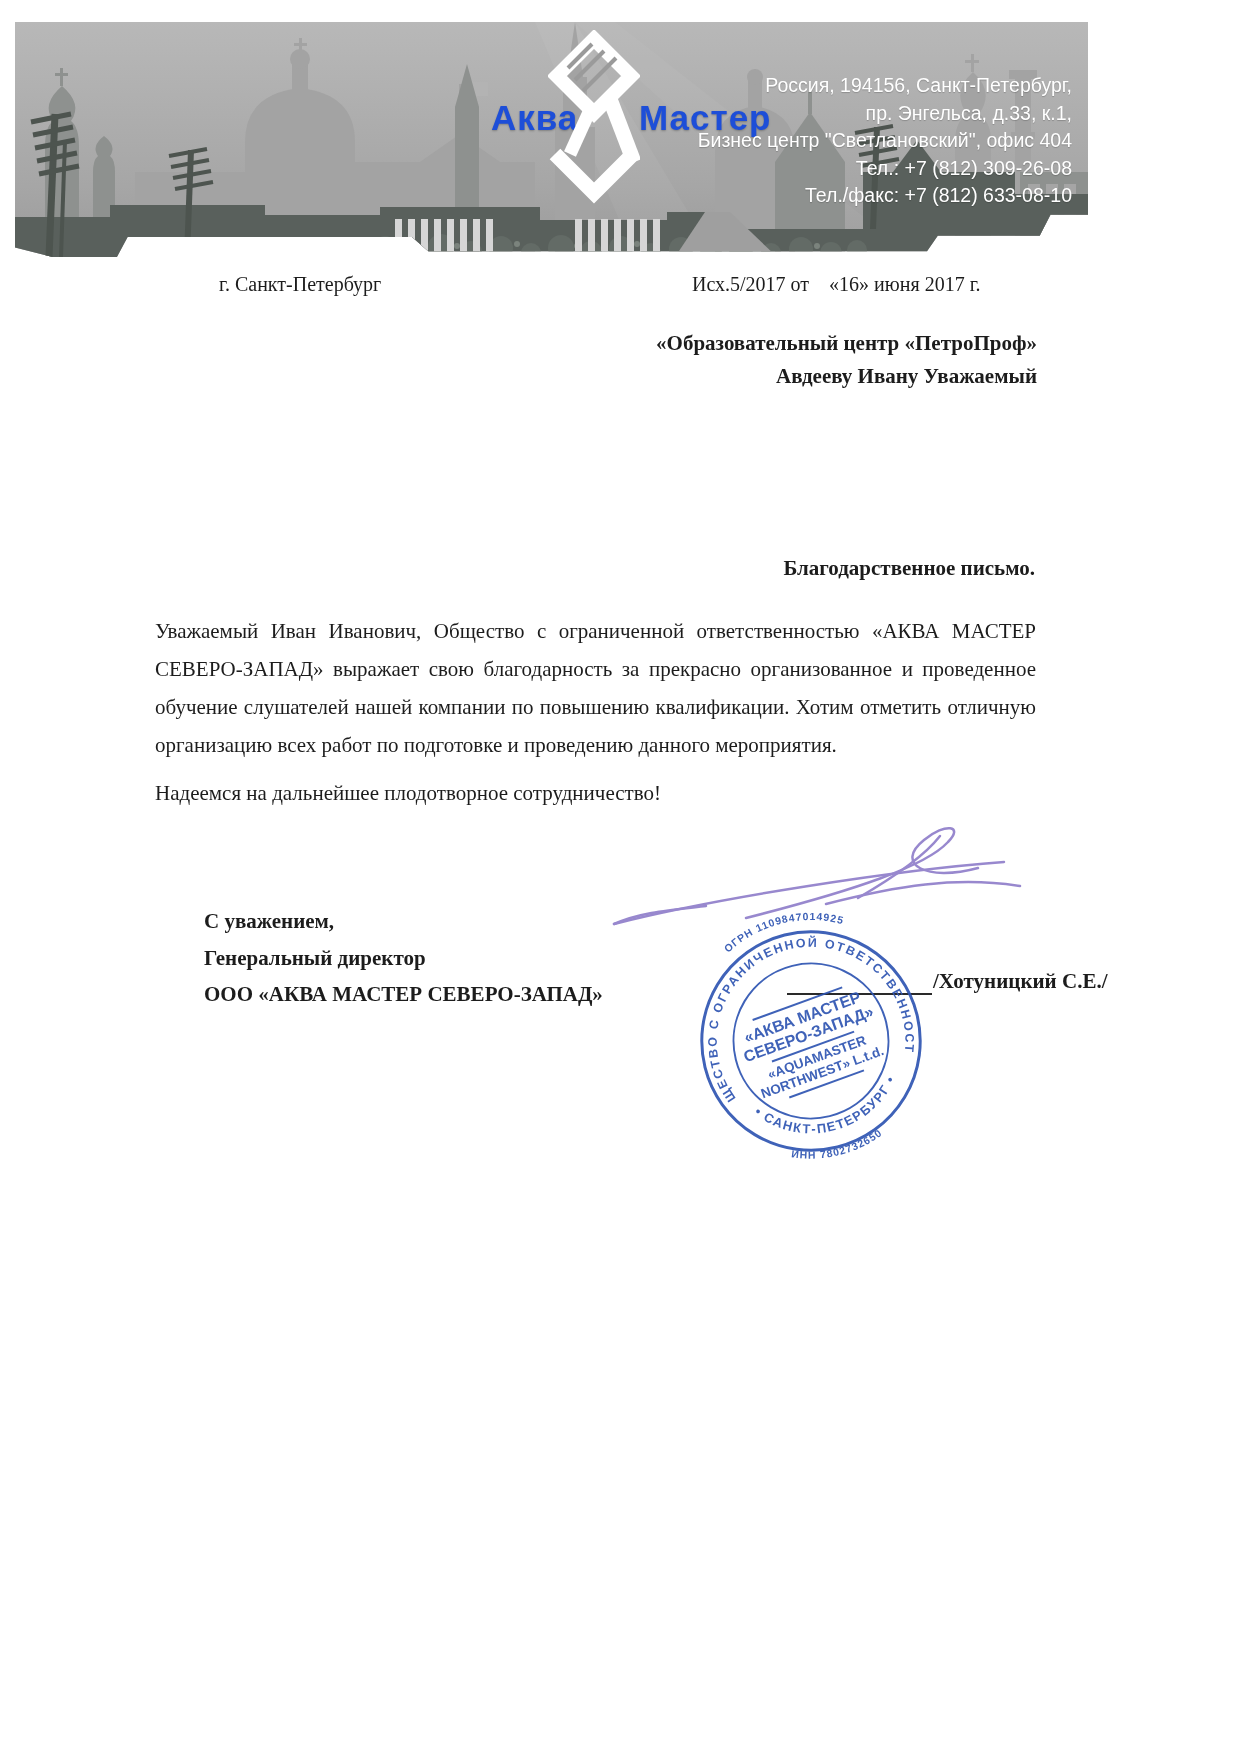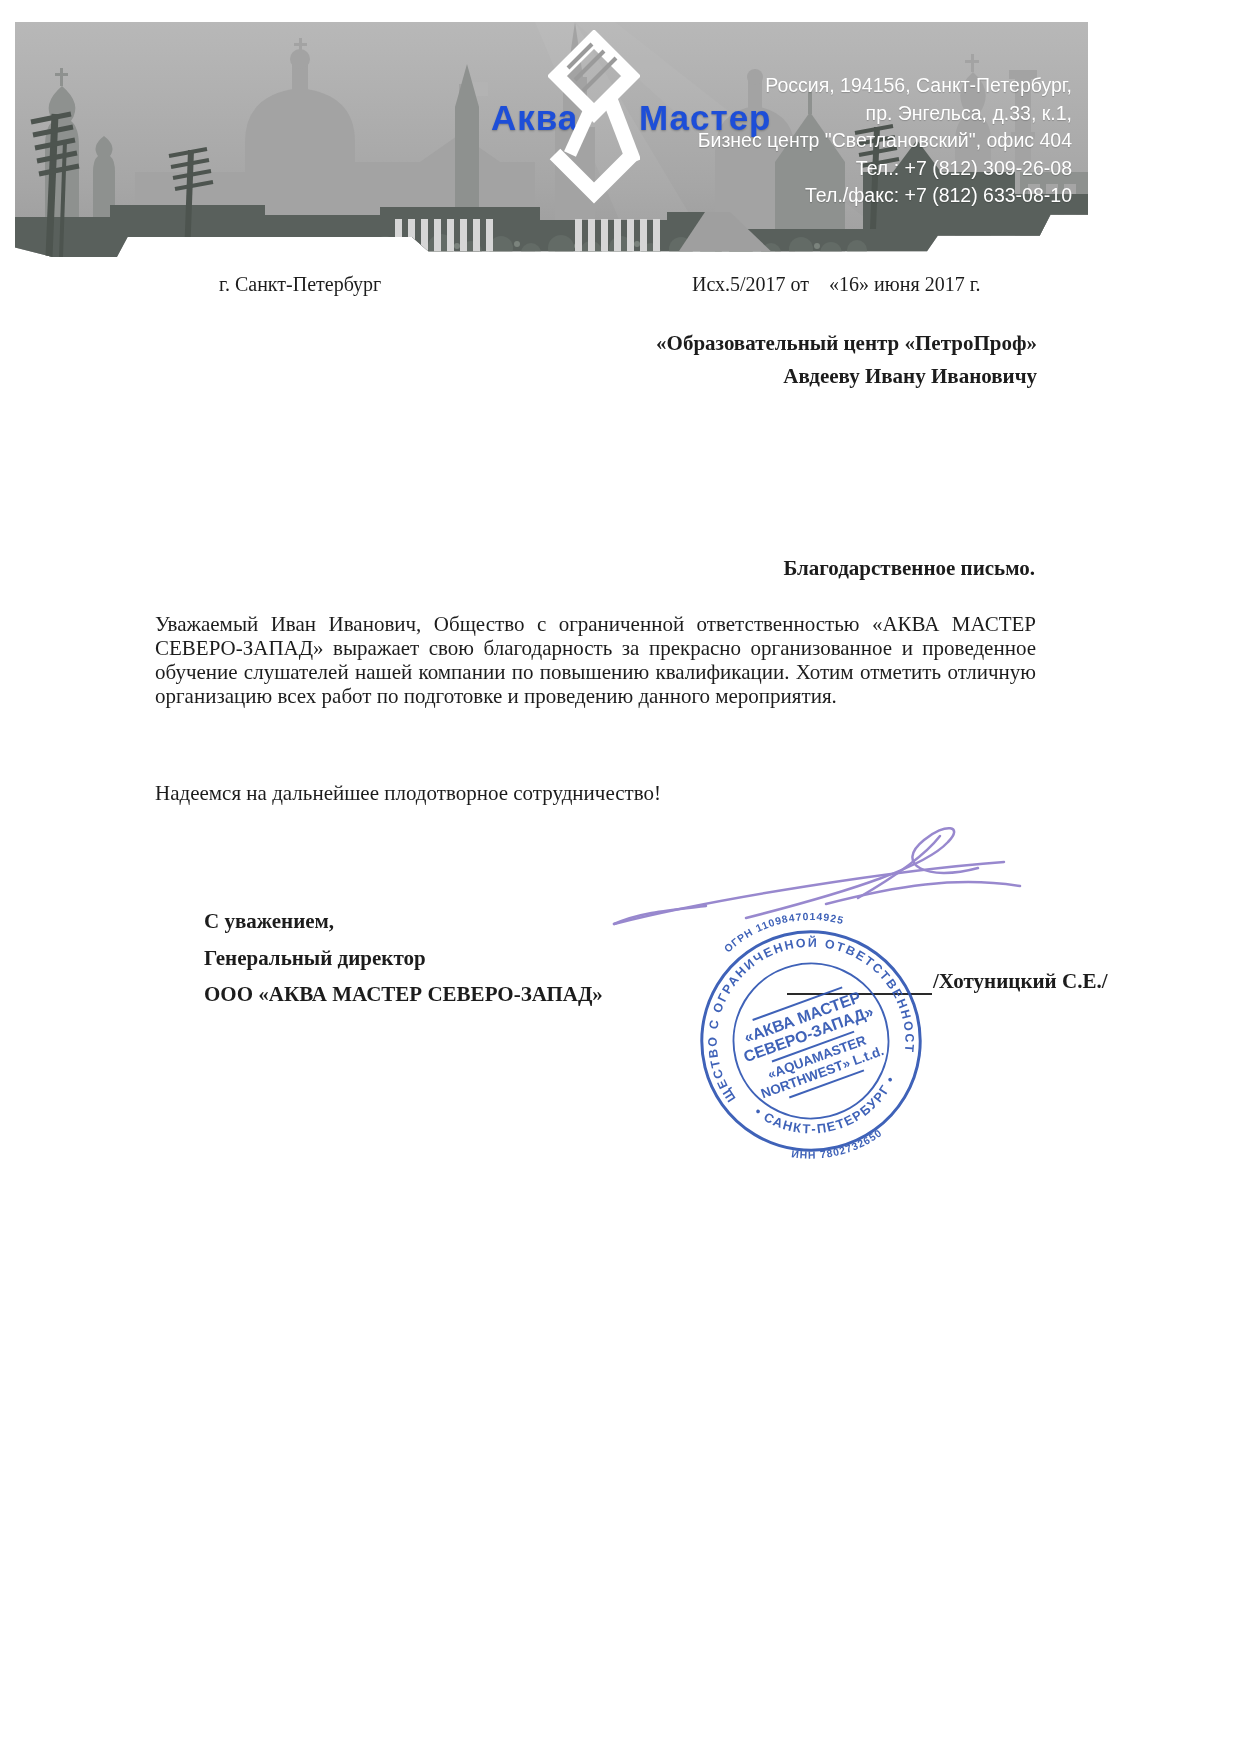--- a/index.html
+++ b/index.html
@@ -30,21 +30,21 @@
     font-family:"Liberation Sans",sans-serif;font-size:19.5px;line-height:27.5px;
     color:#ffffff;text-shadow:0 1px 1px rgba(0,0,0,.2);
   }
 
   
   .city{left:193px;top:273px;font-size:20px;margin-left:26px;}
   .ref{left:692px;top:273px;font-size:20px;}
   .ref .gap{display:inline-block;width:20px;}
   .addressee{right:203px;top:327px;text-align:right;font-weight:bold;font-size:21px;line-height:32.5px;}
   .title{left:155px;width:880px;top:556px;text-align:right;font-weight:bold;font-size:21px;}
-  .body-par{left:155px;width:881px;top:612px;font-size:21px;line-height:24px;text-align:justify;}
+  .body-par{left:155px;width:881px;top:612px;font-size:21px;line-height:38px;text-align:justify;}
   .closing{left:155px;width:880px;top:781px;text-align:left;font-size:21px;}
   .signoff{left:204px;top:903px;font-weight:bold;font-size:21px;line-height:36.5px;}
   .sig-rule{left:787px;top:993px;width:145px;height:0;border-top:2.5px solid #2a2a2a;}
   .sig-name{left:933px;top:969px;font-weight:bold;font-size:21px;}
 
   .stamp-wrap{left:672px;top:902px;width:278px;height:278px;transform:rotate(-14deg);opacity:.92;}
   .scribble{left:596px;top:806px;width:432px;height:138px;}
 </style>
 </head>
 <body>
@@ -196,21 +196,21 @@
     </div>
   </div>
 
   <div class="abs city">г. Санкт-Петербург</div>
   <div class="abs ref">
     <span>Исх.5/2017 от</span><span class="gap"></span><span>«16» июня 2017 г.</span>
   </div>
 
   <div class="abs addressee">
     <div>«Образовательный центр «ПетроПроф»</div>
-    <div>Авдееву Ивану Ивановичу</div>
+    <div>Авдееву Ивану Уважаемый</div>
   </div>
 
   <div class="abs title">Благодарственное письмо.</div>
   <div class="abs body-par">Уважаемый Иван Иванович, Общество с ограниченной ответственностью «АКВА МАСТЕР СЕВЕРО-ЗАПАД» выражает свою благодарность за прекрасно организованное и проведенное обучение слушателей нашей компании по повышению квалификации. Хотим отметить отличную организацию всех работ по подготовке и проведению данного мероприятия.</div>
   <div class="abs closing">Надеемся на дальнейшее плодотворное сотрудничество!</div>
 
   <div class="abs signoff">
     <div>С уважением,</div>
     <div>Генеральный директор</div>
     <div>ООО «АКВА МАСТЕР СЕВЕРО-ЗАПАД»</div>

